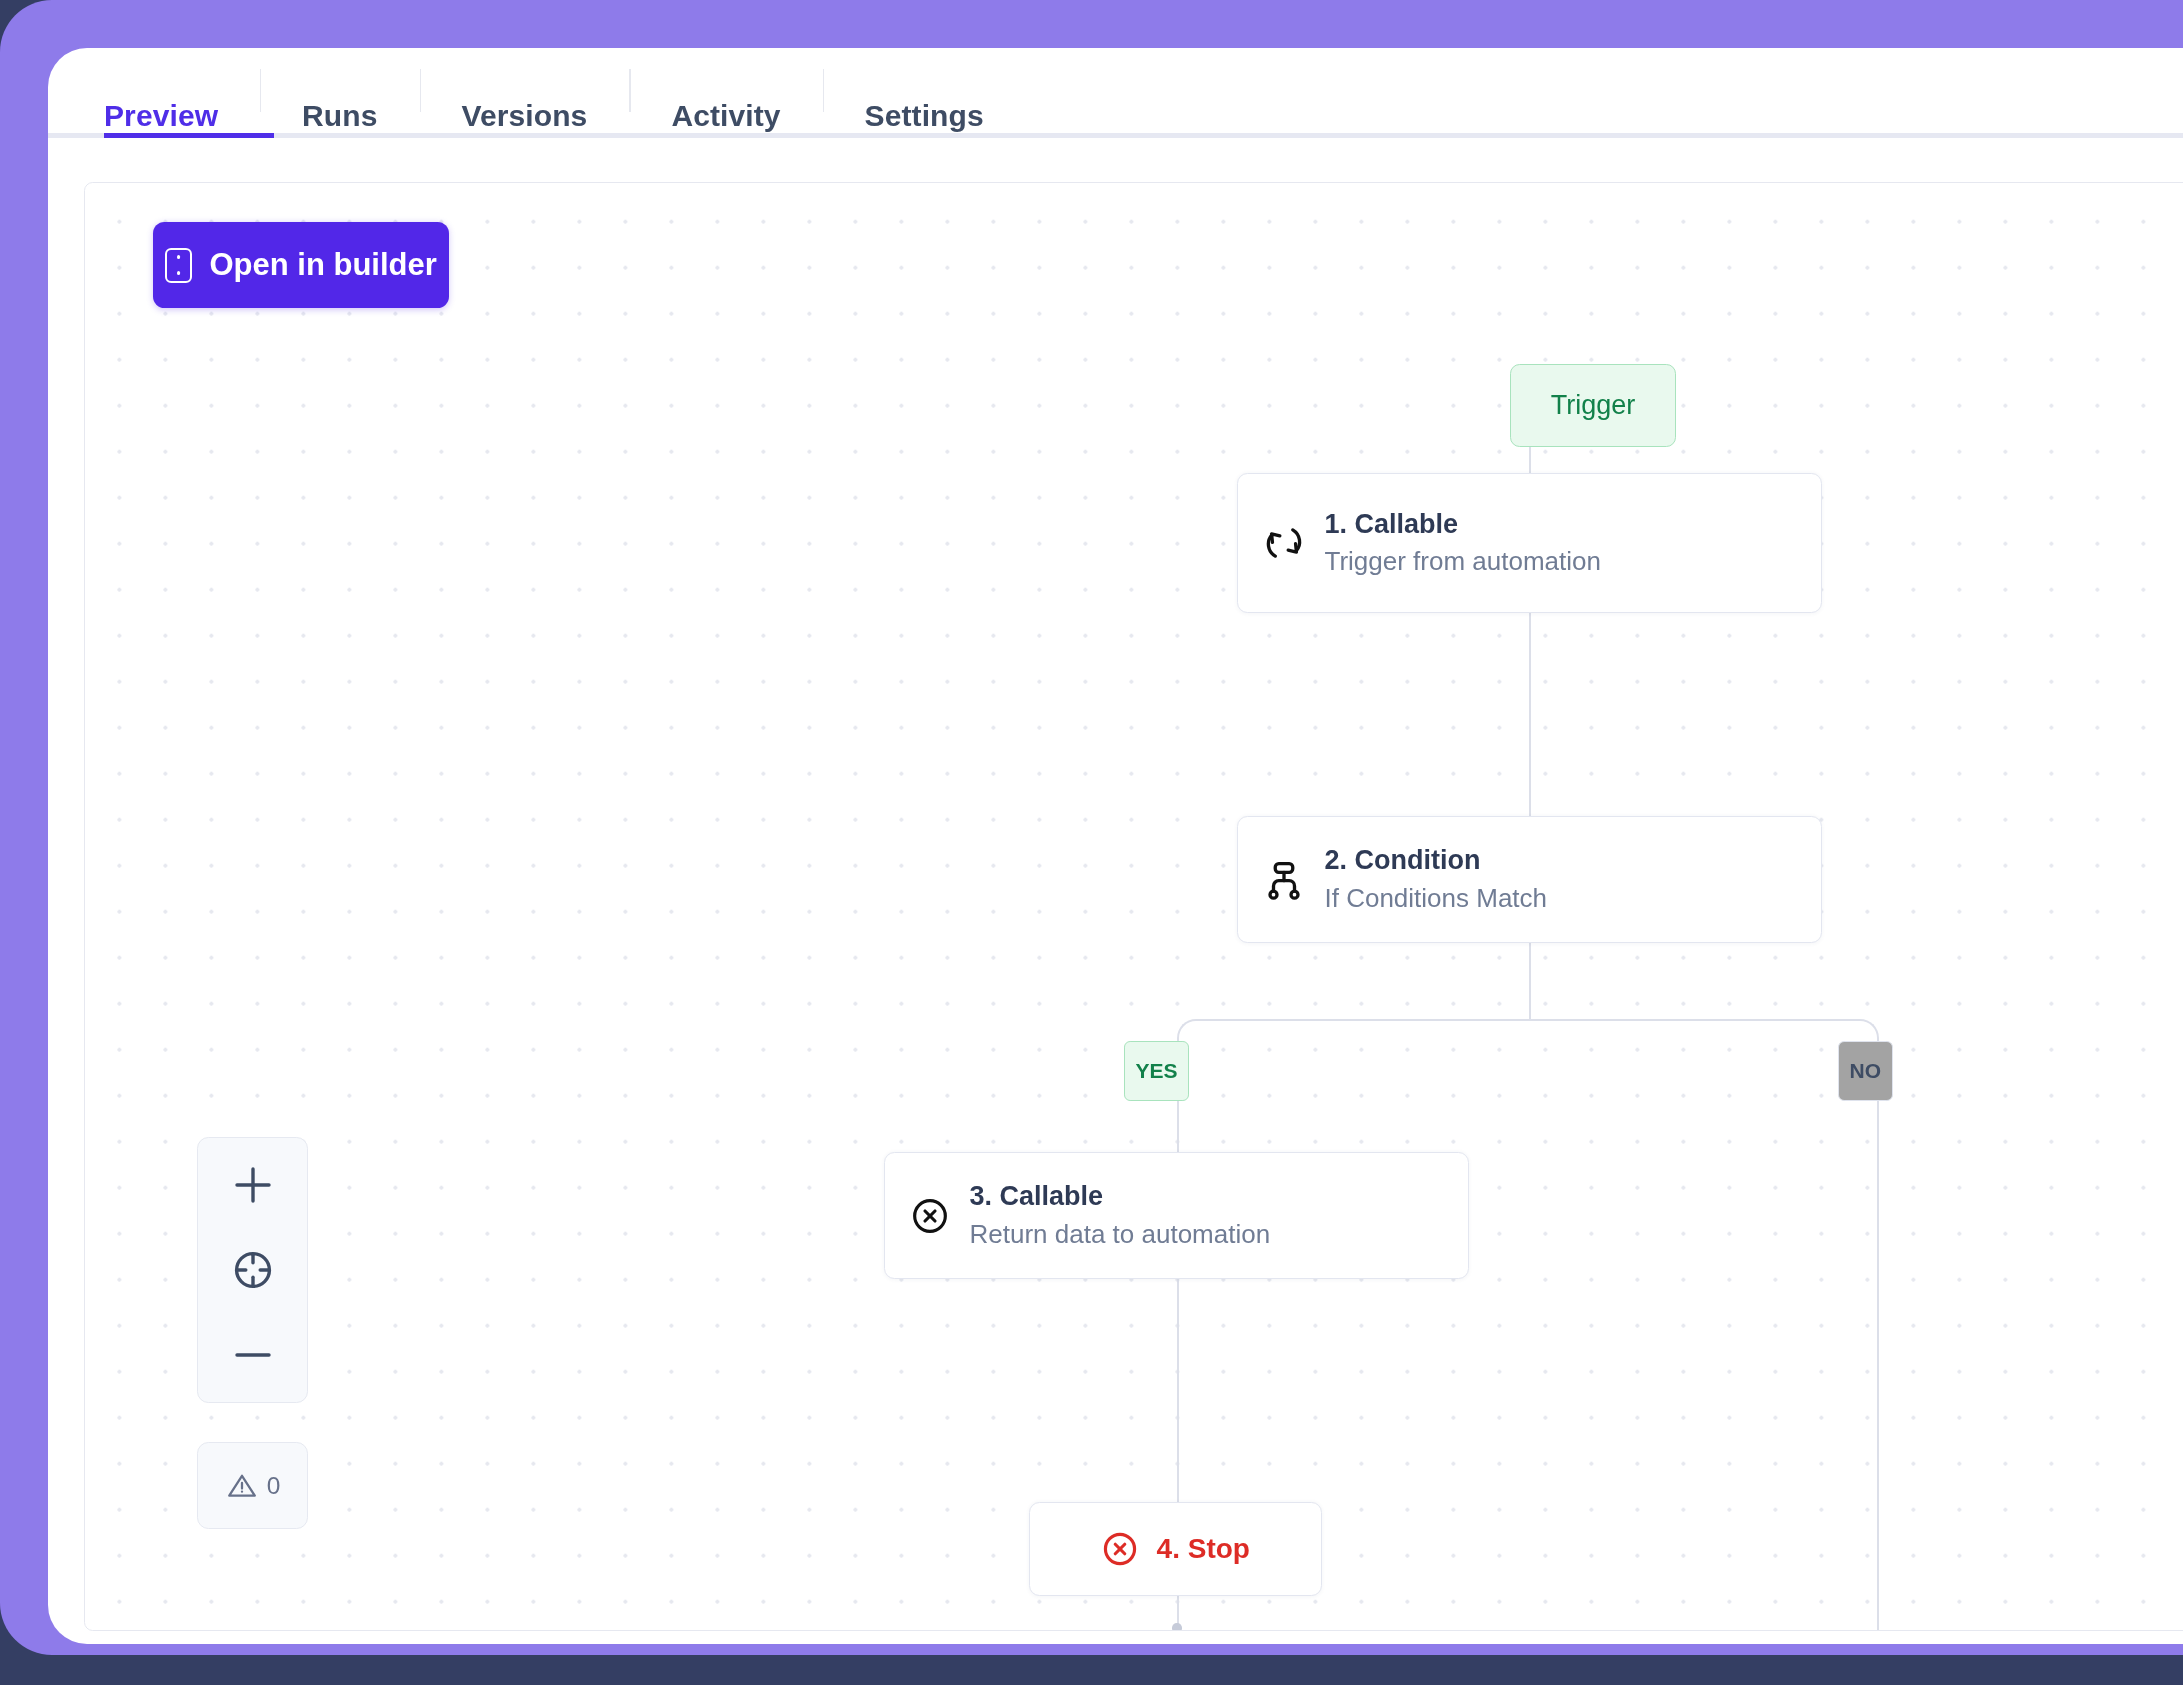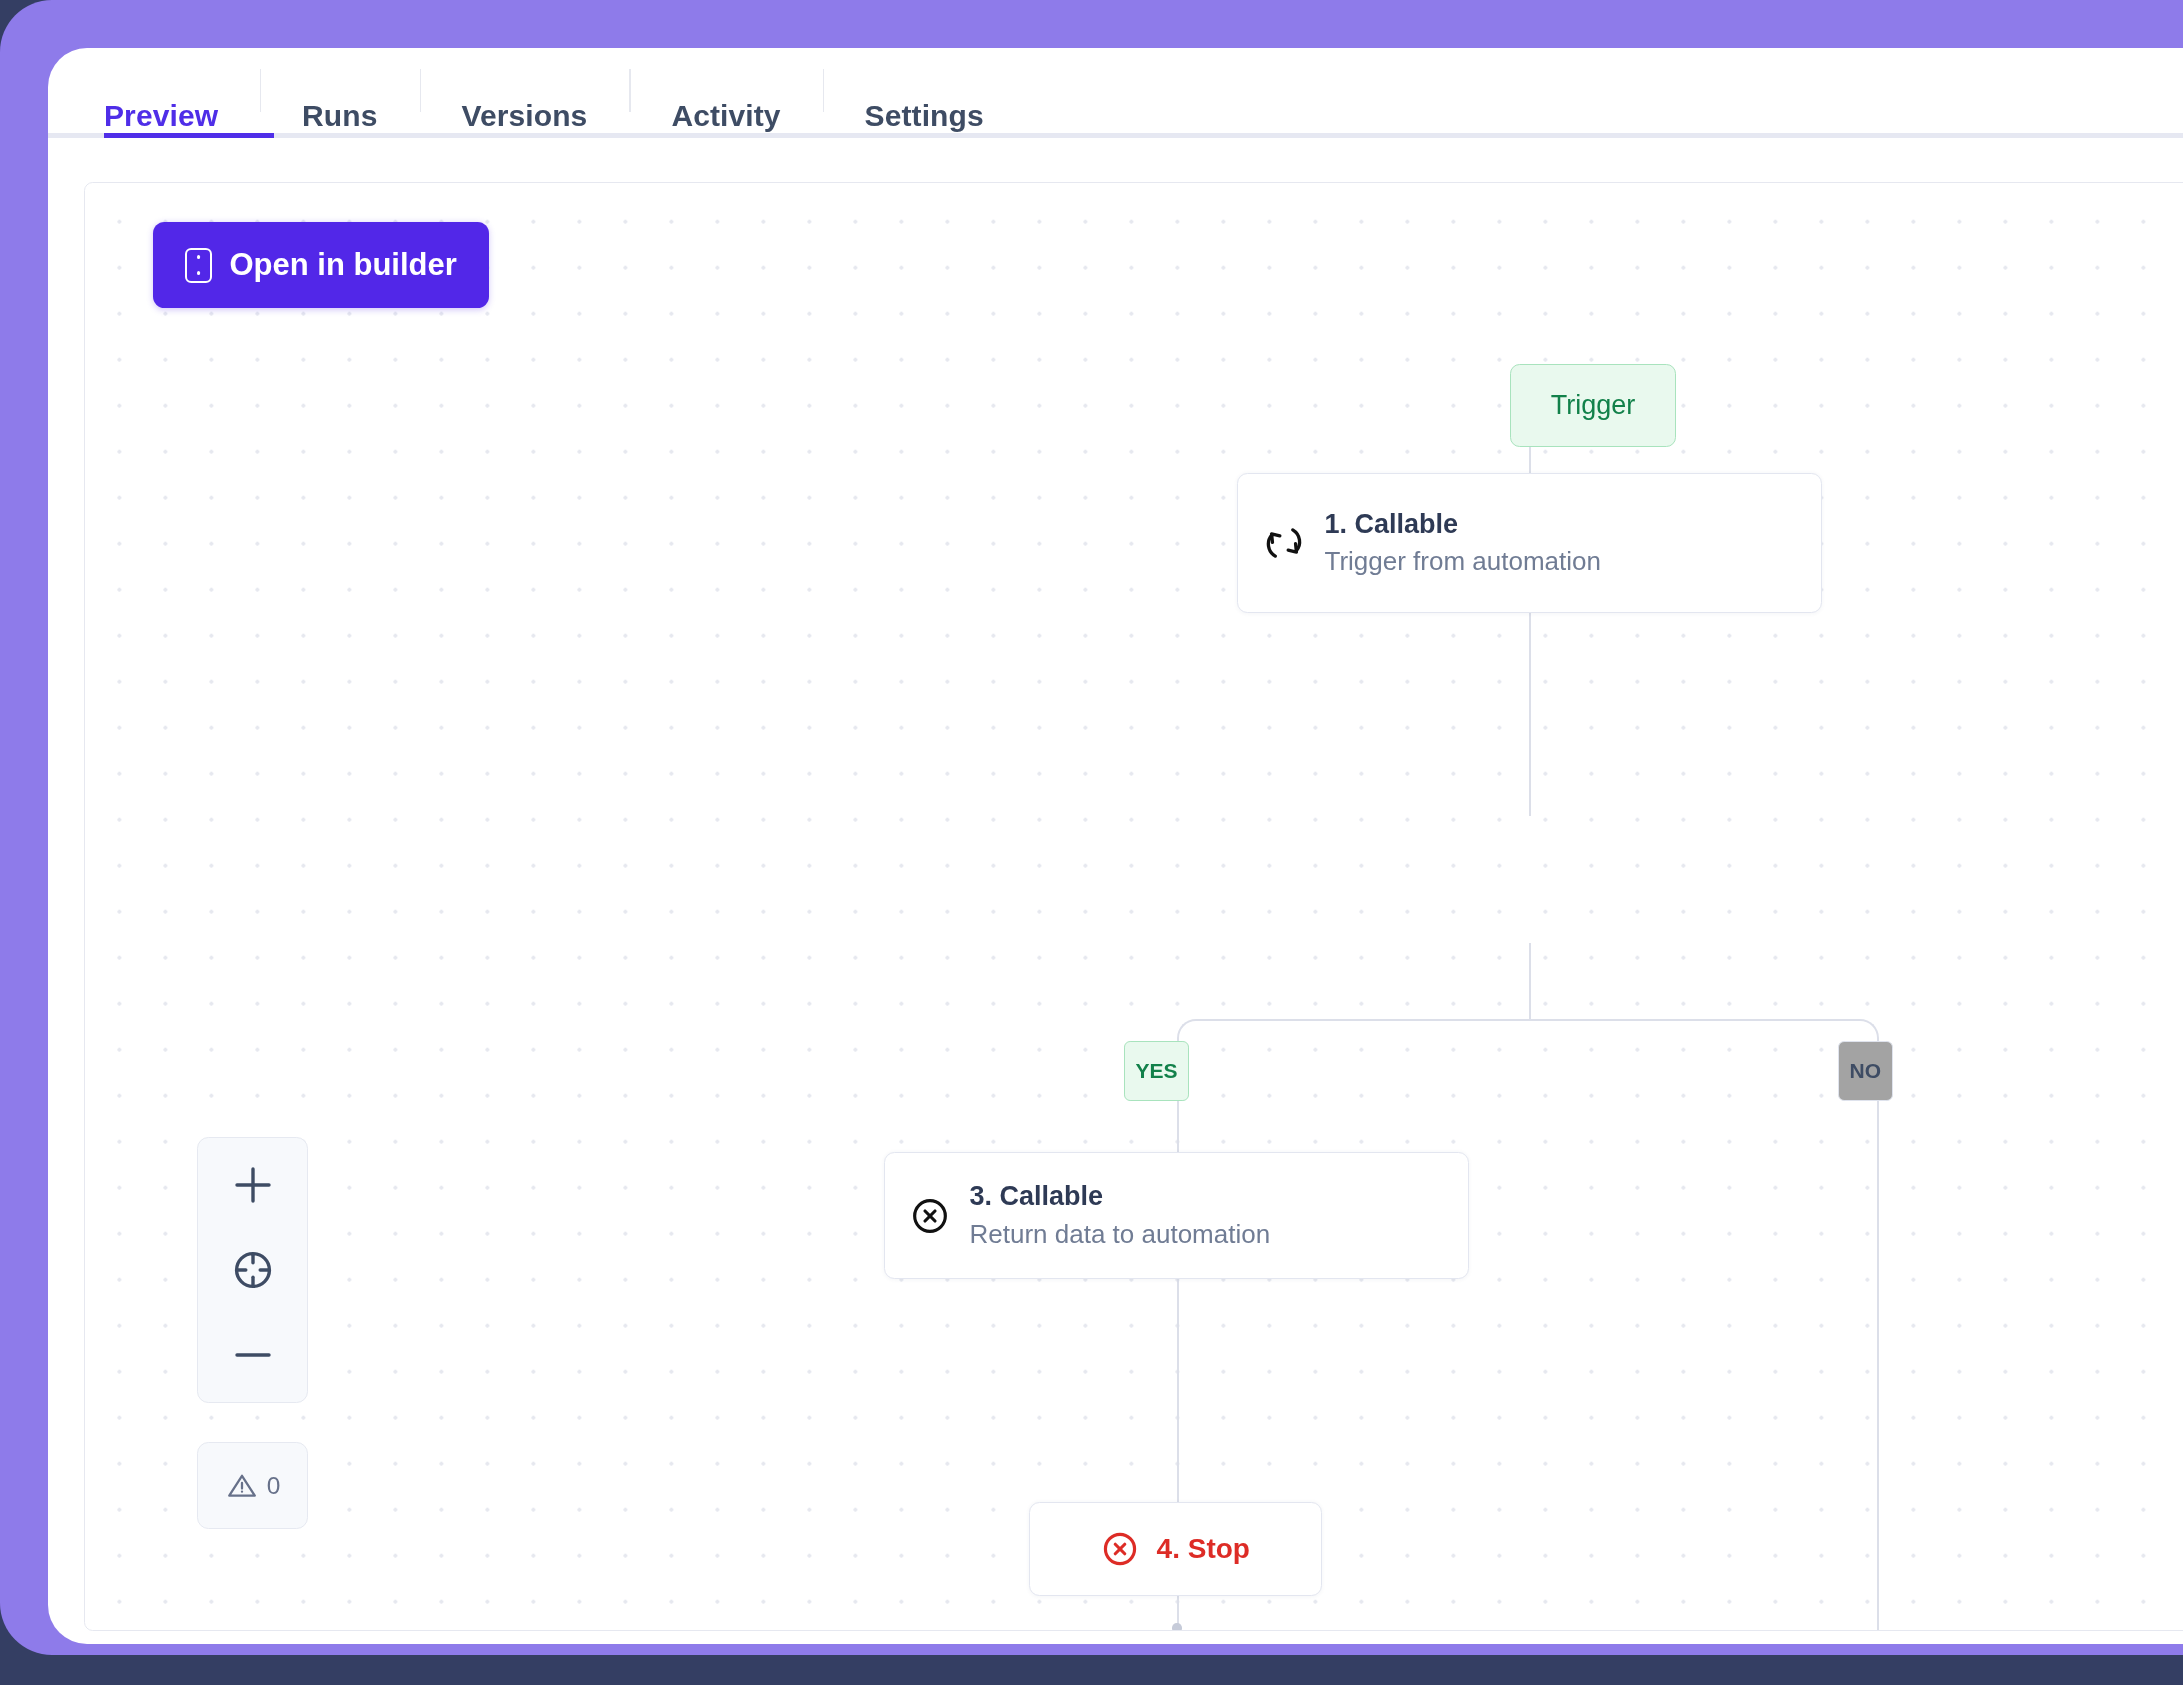--- a/index.html
+++ b/index.html
@@ -125,21 +125,21 @@
     left: 68px;
     top: 39px;
     height: 86px;
     background: #5227e8;
     color: #fff;
     border: none;
     border-radius: 11.4px;
     display: flex;
     align-items: center;
     gap: 17.5px;
-    padding: 0 32px;
+    padding: 0 12px;
     font-size: 31px;
     font-weight: 700;
     cursor: pointer;
     box-shadow: 0 1.7px 6.1px rgba(82,39,232,.25);
   }
   .builder-icon {
     width: 27px; height: 35px;
     border: 2.6px solid #fff;
     border-radius: 6.1px;
     position: relative;
@@ -349,20 +349,35 @@
                 <path d="M7 19.5A8 8 0 0 1 5.1 7.3"></path>
                   <polyline points="5.4,11.6 4.9,6.8 9.6,7.9"></polyline>
               </svg>
             </span>
             <span class="n-text">
               <span class="n-title">1. Callable</span>
               <span class="n-sub">Trigger from automation</span>
             </span>
           </div>
 
+          <div class="node" id="node-2">
+            <span class="n-icon">
+              <svg width="42" height="42" viewBox="0 0 24 24" fill="none" stroke="#111" stroke-width="1.9" stroke-linecap="round" stroke-linejoin="round">
+                <rect x="7" y="2.6" width="10" height="5" rx="2"></rect>
+                <line x1="12" y1="7.6" x2="12" y2="12.4"></line>
+                <path d="M6 18.4v-3a3 3 0 0 1 3-3h6a3 3 0 0 1 3 3v3"></path>
+                <circle cx="6" cy="20.4" r="2"></circle>
+                  <circle cx="18" cy="20.4" r="2"></circle>
+              </svg>
+            </span>
+            <span class="n-text">
+              <span class="n-title">2. Condition</span>
+              <span class="n-sub">If Conditions Match</span>
+            </span>
+          </div>
 
           <div class="node" id="node-3">
             <span class="n-icon">
               <svg width="40" height="40" viewBox="0 0 24 24" fill="none" stroke="#111" stroke-width="1.9" stroke-linecap="round">
                 <circle cx="12" cy="12" r="9.2"></circle>
                   <line x1="9" y1="9" x2="15" y2="15"></line>
                   <line x1="15" y1="9" x2="9" y2="15"></line>
               </svg>
             </span>
             <span class="n-text">

